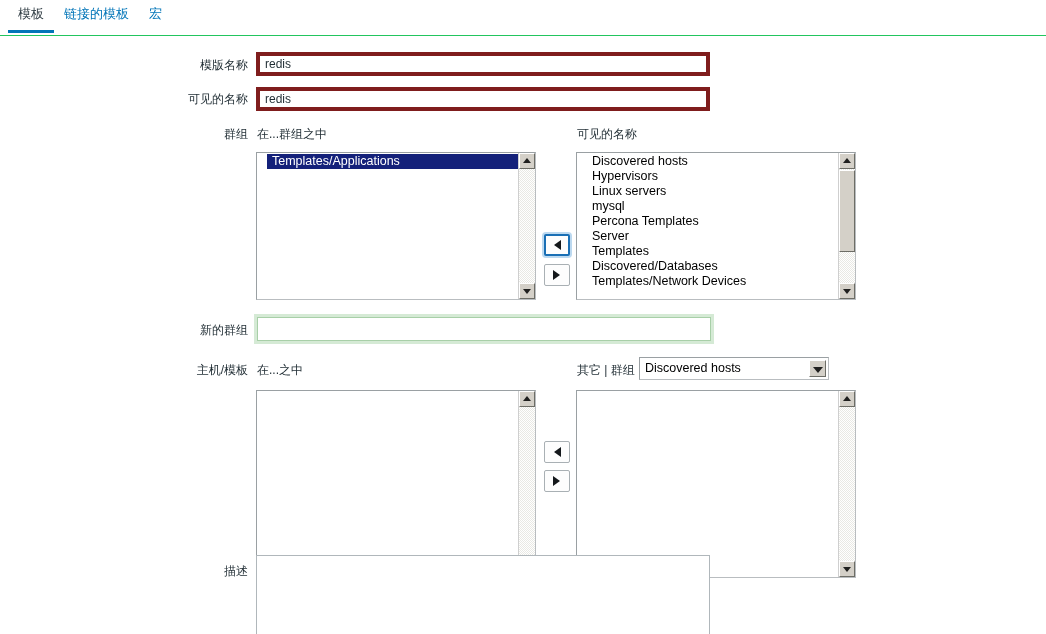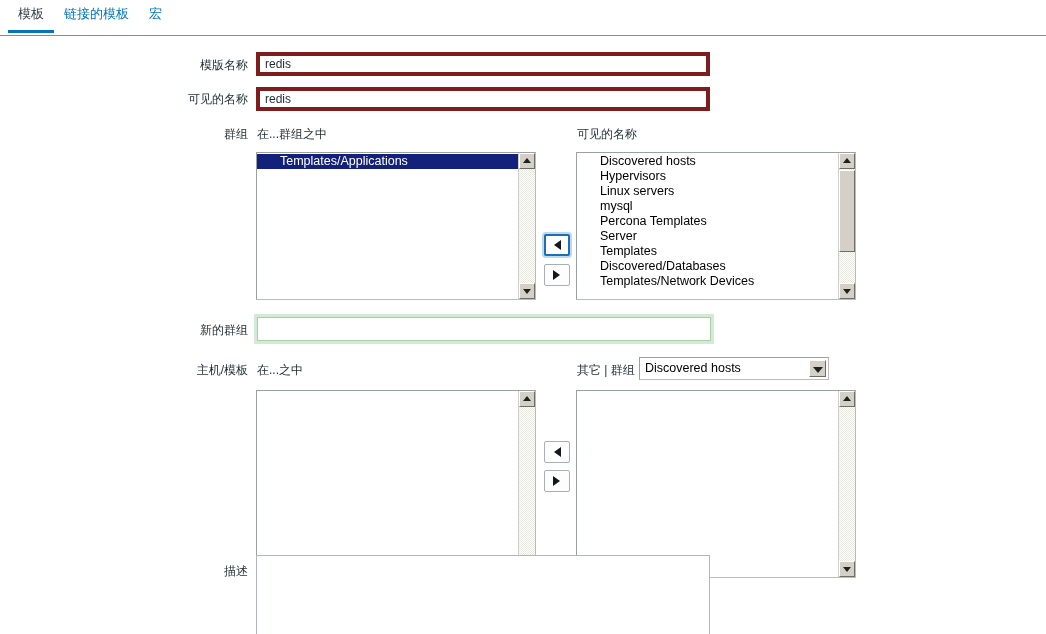--- a/index.html
+++ b/index.html
@@ -114,25 +114,26 @@
     position: absolute;
     left: 0; top: 0; bottom: 0;
     right: 17px;
     overflow: hidden;
     padding-top: 1px;
   }
   .lbox .opt {
     font-size: 12.5px;
     line-height: 15px;
     height: 15px;
-    padding: 0 0 0 23px;
+    padding: 0 0 0 5px;
     color: #000000;
     white-space: nowrap;
     font-family: "Liberation Sans", "DejaVu Sans", sans-serif;
     overflow: hidden;
+    margin-left: 10px;
   }
   .lbox .opt.sel {
     background: #14217a;
     color: #ffffff;
   }
 
   
   .sbar {
     position: absolute;
     top: 0;

